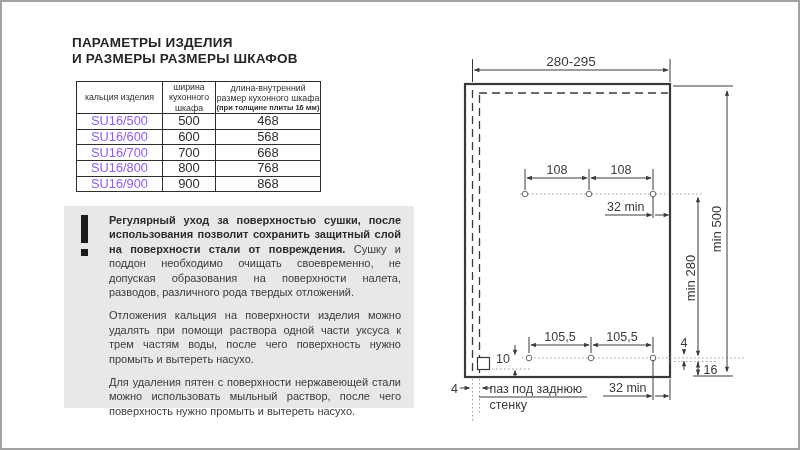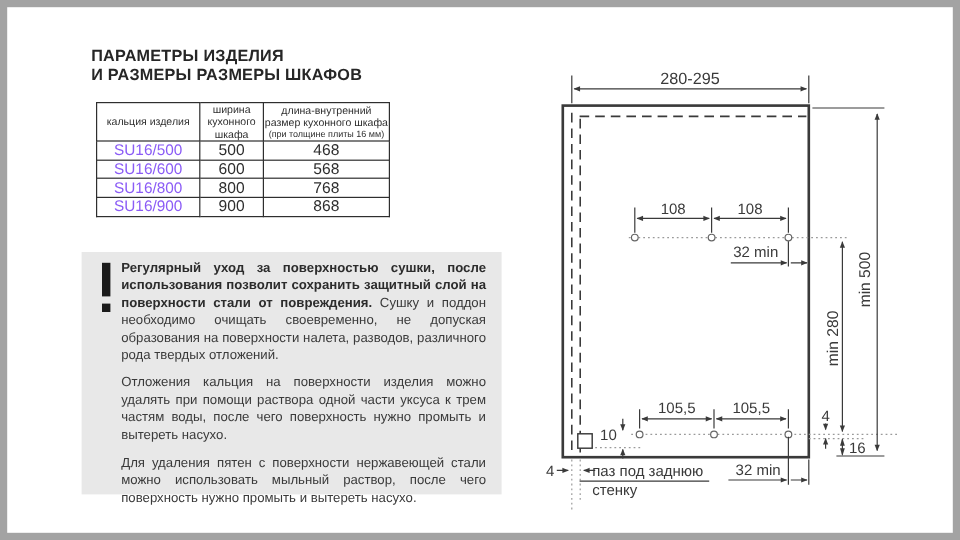--- a/index.html
+++ b/index.html
@@ -1,46 +1,46 @@
 <!DOCTYPE html>
 <html><head>
 <meta charset="utf-8">
 <style>
   html,body{margin:0;padding:0;background:#ffffff;}
   #page{
     position:relative;width:800px;height:450px;background:#ffffff;
     font-family:"Liberation Sans",sans-serif;color:#3a3a3a;
-    border:6px solid #a3a3a3;box-sizing:border-box;overflow:hidden;
+    border:2px solid #a3a3a3;box-sizing:border-box;overflow:hidden;
   }
   .title{
     position:absolute;left:70px;top:33px;
     font-weight:bold;font-size:13.5px;line-height:16px;color:#262626;letter-spacing:.2px;
   }
   table.spec{
     position:absolute;left:74px;top:79px;width:244px;
     border-collapse:collapse;table-layout:fixed;color:#2e2e2e;
   }
   table.spec th,table.spec td{
     border:1px solid #2e2e2e;text-align:center;vertical-align:middle;padding:0;
   }
   table.spec th{font-weight:normal;font-size:8.8px;line-height:1.18;height:31px;margin-top:39px;}
   table.spec td{font-size:13px;height:14.6px;line-height:14px;}
   table.spec td.art{font-weight:normal;font-size:12.8px;color:#8b5cf6;}
-  table.spec .small{font-size:7.5px;}
+  table.spec .small{font-size:7.5px;font-weight:bold;}
   .notice{
     position:absolute;left:62px;top:204px;width:350px;height:202px;background:#e8e8e8;
   }
   .bang{position:absolute;left:17px;top:9px;width:7px;height:42px;}
   .bang .bar{position:absolute;left:0;top:0;width:7px;height:28px;background:#1b1b1b;}
   .bang .dot{position:absolute;left:0;top:34px;width:7px;height:7px;background:#1b1b1b;}
   .notice-text{
     position:absolute;left:33px;right:13px;top:7px;
     font-size:11px;line-height:14.4px;color:#3a3a3a;text-align:justify;
   }
-  .notice-text p{margin:0 0 9px 0;}
+  .notice-text p{margin:0 0 9px 12px;}
   .notice-text .lead{font-weight:bold;color:#2c2c2c;}
   svg.drawing{position:absolute;left:430px;top:40px;}
   svg.drawing text{fill:#3a3a3a;font-family:"Liberation Sans",sans-serif;font-size:12.5px;}
   svg.drawing text.big{font-size:13.5px;}
   svg.drawing text.rot{font-size:13px;}
 </style>
 </head>
 <body>
 
 <div id="page">
@@ -69,20 +69,25 @@
     <tbody>
       <tr>
         <td class="art">SU16/500</td>
         <td>500</td>
         <td>468</td>
       </tr>
       <tr>
         <td class="art">SU16/600</td>
         <td>600</td>
         <td>568</td>
+      </tr>
+      <tr>
+        <td class="art">SU16/700</td>
+        <td>700</td>
+        <td>668</td>
       </tr>
       <tr>
         <td class="art">SU16/800</td>
         <td>800</td>
         <td>768</td>
       </tr>
       <tr>
         <td class="art">SU16/900</td>
         <td>900</td>
         <td>868</td>

